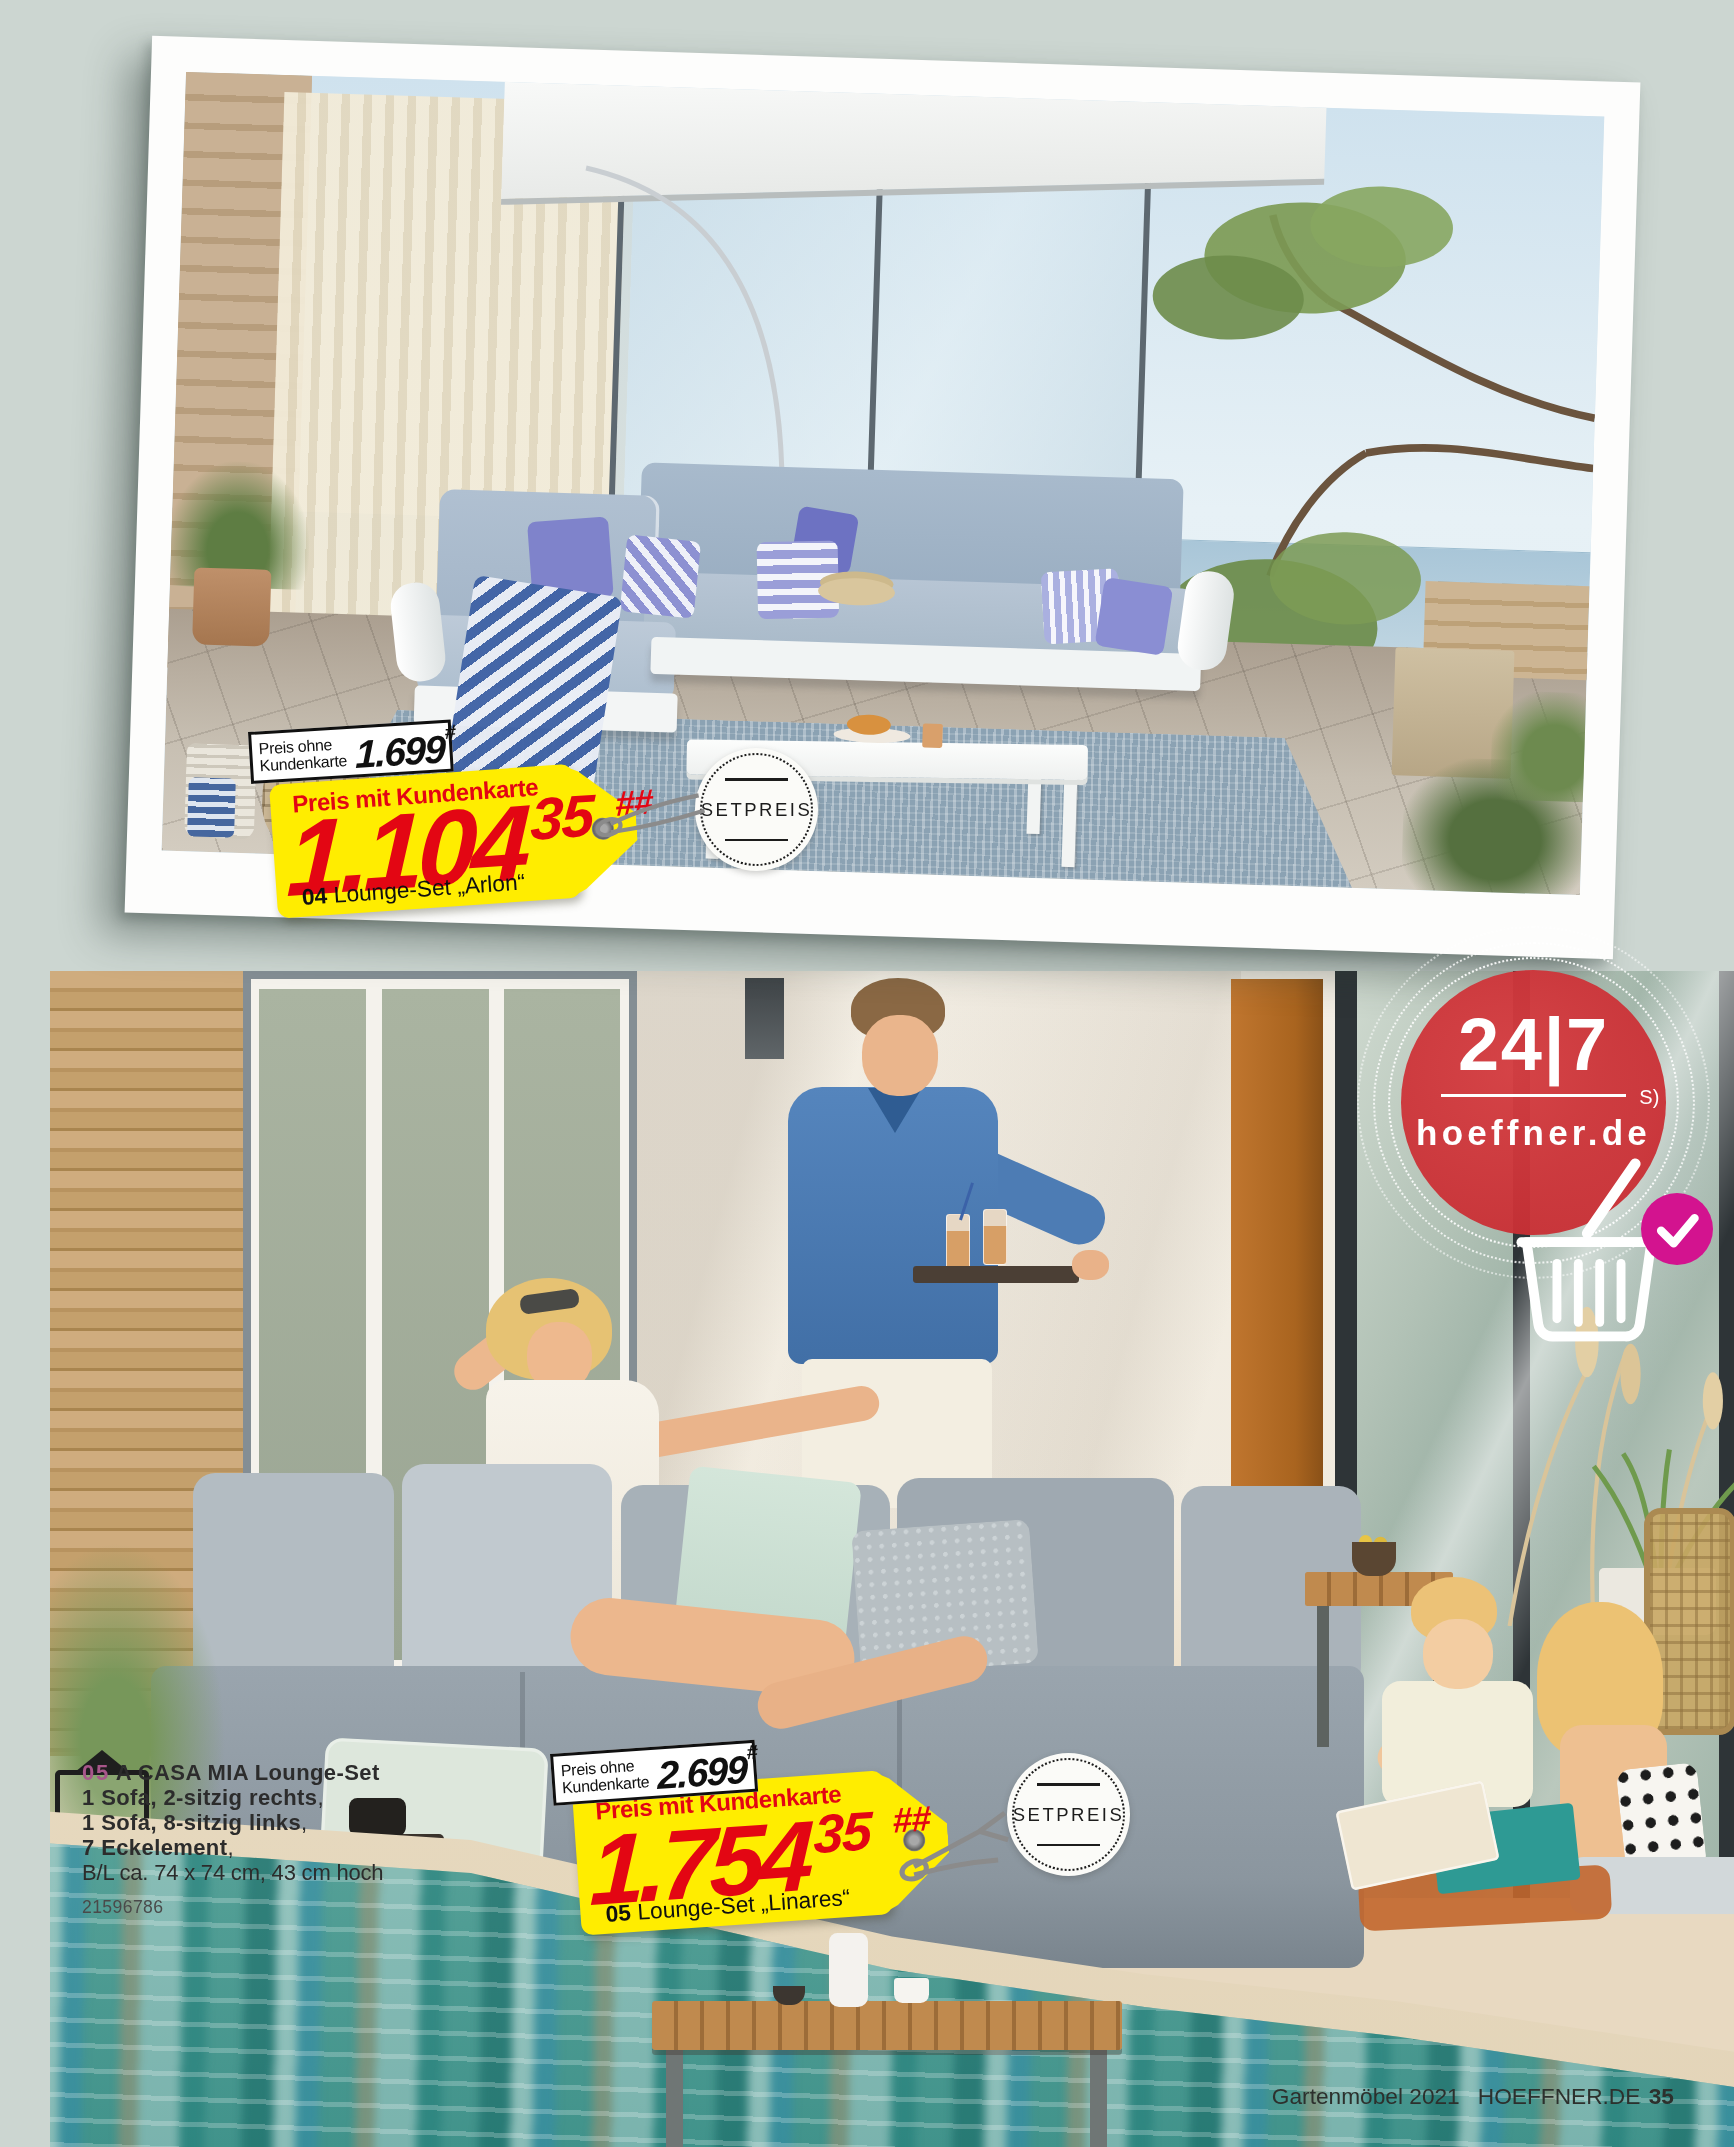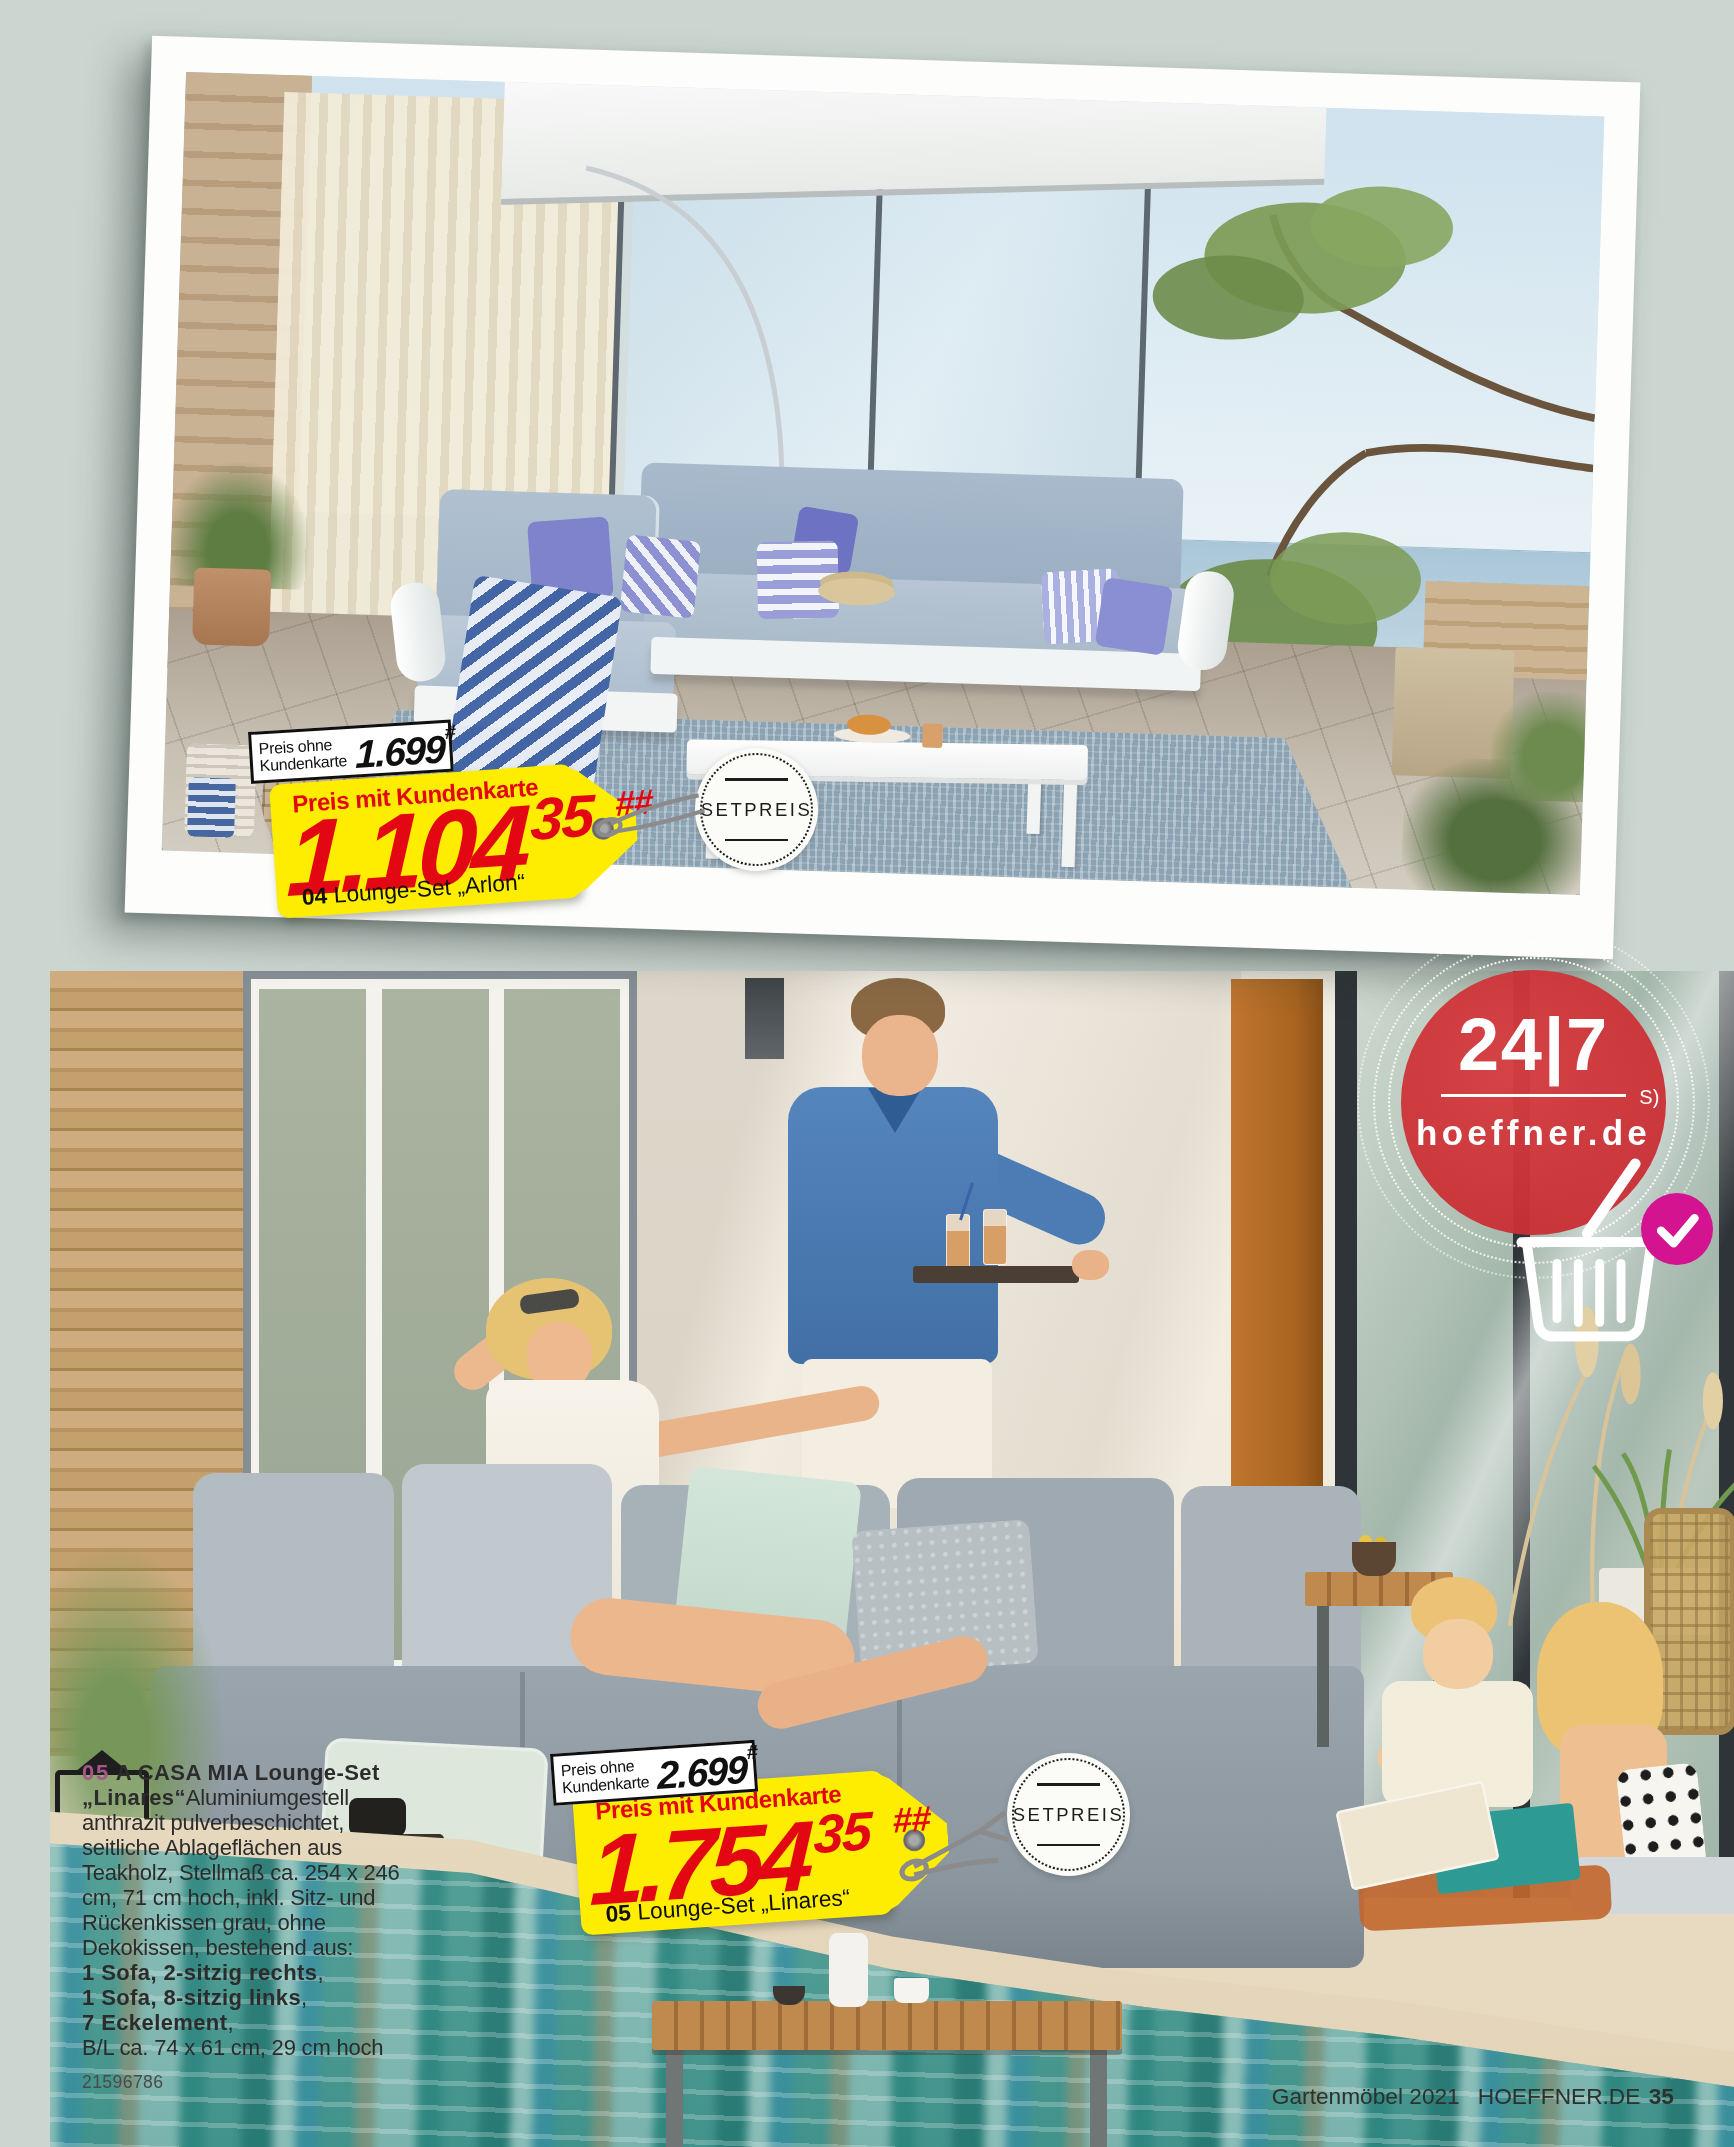--- a/index.html
+++ b/index.html
@@ -412,25 +412,24 @@
     </svg>
     <div class="check">
       <svg width="72" height="72" viewBox="0 0 86 86">
         <polyline points="24,45 39,60 64,30" fill="none" stroke="#fff" stroke-width="10" stroke-linecap="round" stroke-linejoin="round"></polyline>
       </svg>
     </div>
   </div>
 
   <div class="abs desc">
     <div><span class="idx">05</span> <b>A CASA MIA Lounge-Set</b></div>
-    <div><b>„Linares“</b><span>Aluminiumgestell anthrazit pulverbeschichtet, seitliche Ablageflächen aus Teakholz, Stellmaß ca. 254 x 246 cm, 71 cm hoch, inkl. Sitz- und Rückenkissen grau, ohne Dekokissen, bestehend aus:</span></div>
     <div><b>1 Sofa, 2-sitzig rechts</b><span>,</span></div>
     <div><b>1 Sofa, 8-sitzig links</b><span>,</span></div>
     <div><b>7 Eckelement</b><span>,</span></div>
-    <div>B/L ca. 74 x 61 cm, 29 cm hoch</div>
+    <div>B/L ca. 74 x 74 cm, 43 cm hoch</div>
     <div class="art">21596786</div>
   </div>
 
   <div class="abs footer">
     <span>Gartenmöbel 2021</span><span class="sep"></span>
     <span>HOEFFNER.DE</span><b>35</b>
   </div>
 
 </div>
 

